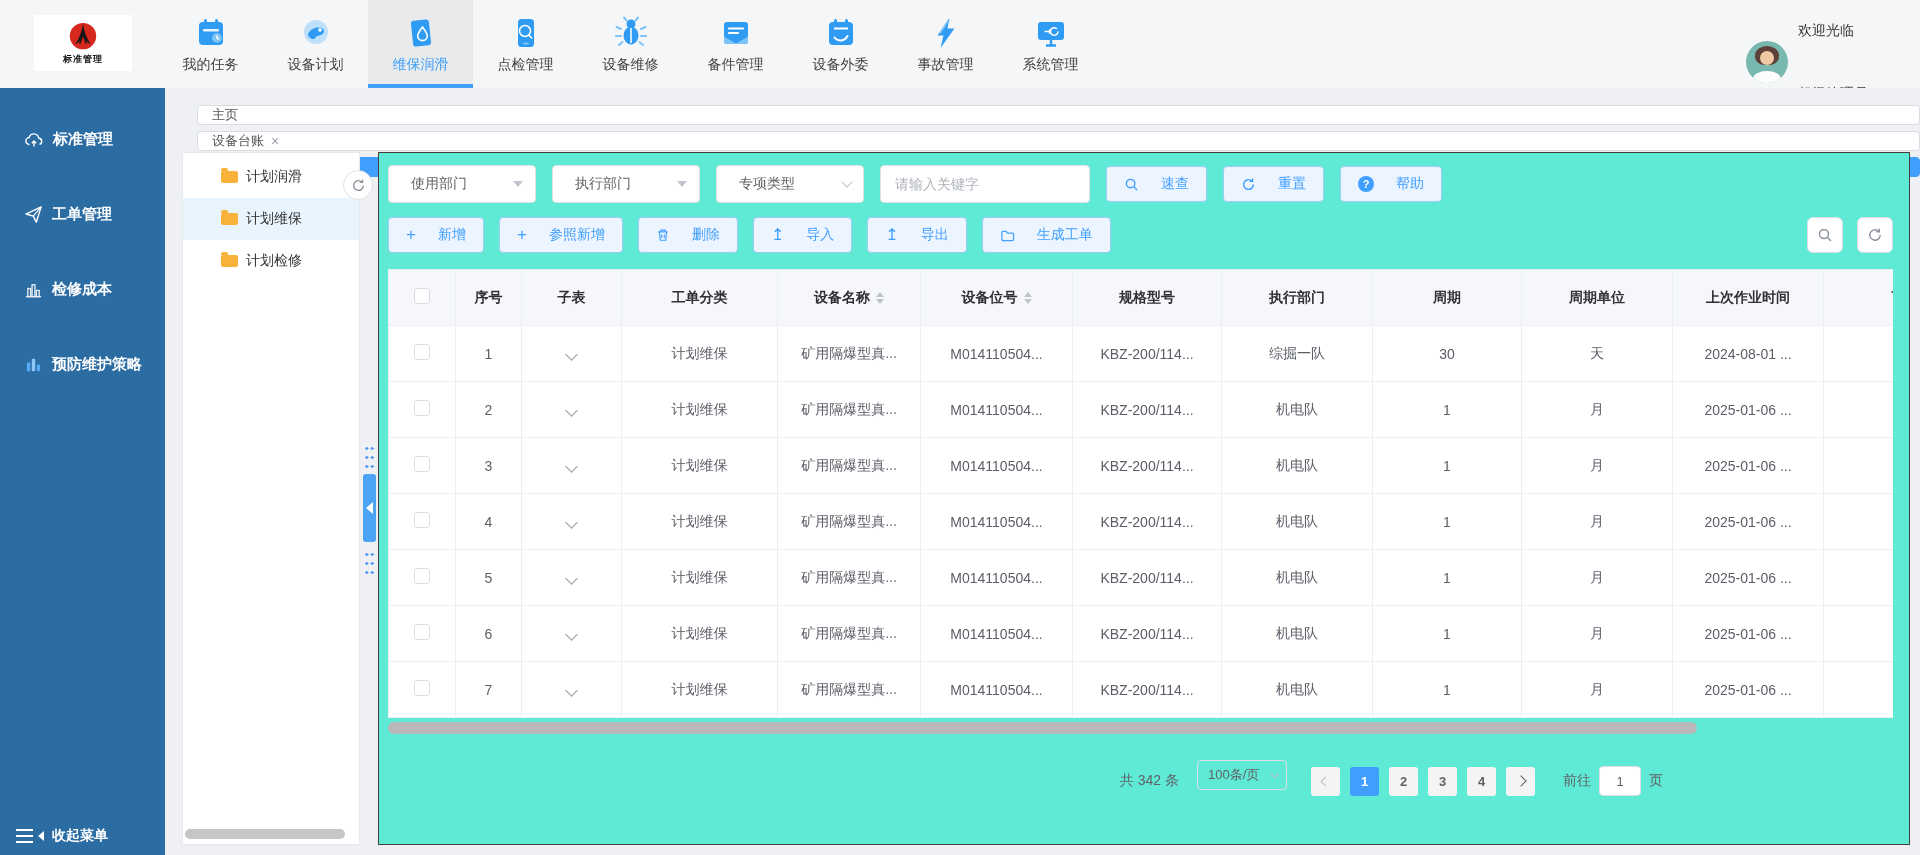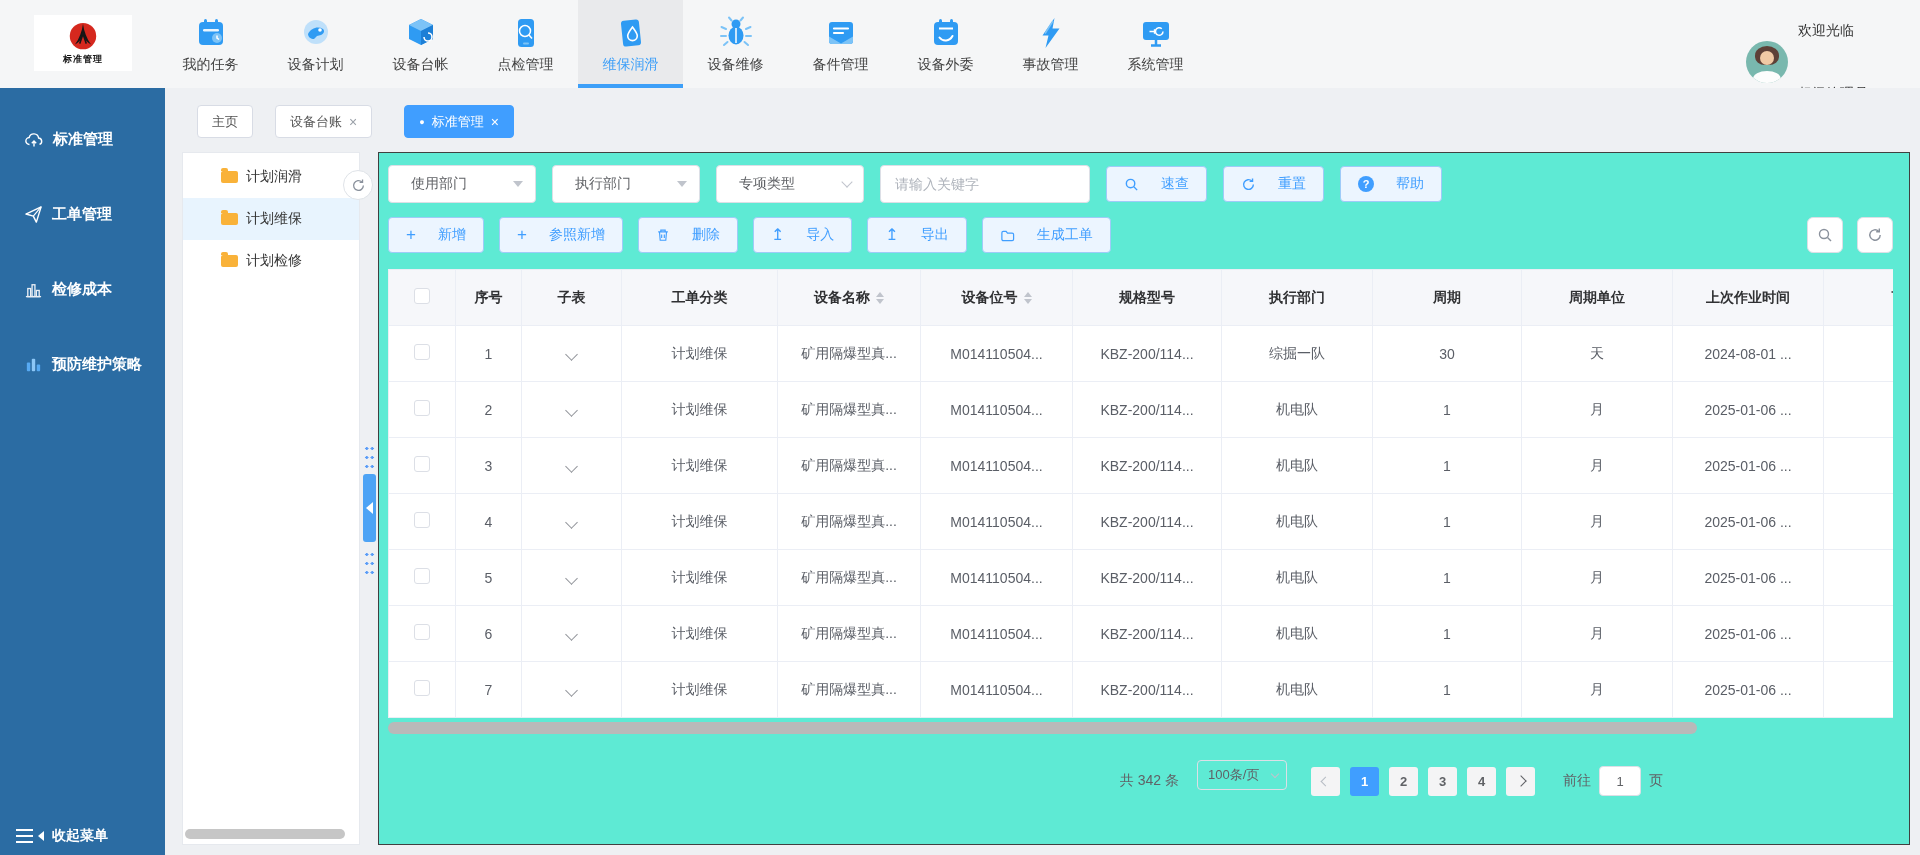--- a/index.html
+++ b/index.html
@@ -29,21 +29,21 @@
   
   .sidebar { position:absolute; left:0; top:88px; width:165px; height:767px; background:#2b6ca3; }
   .side-items { padding-top:14px; }
   .side-item { height:75px; display:flex; align-items:center; padding-left:24px; gap:9px; color:#fff; font-size:15px; font-weight:bold; cursor:pointer; }
   .collapse { position:absolute; bottom:10px; left:16px; display:flex; align-items:center; gap:8px; color:#fff; font-size:14px; font-weight:bold; cursor:pointer; }
   .burger { position:relative; width:17px; height:2.5px; background:#fff; box-shadow:0 6px 0 #fff, 0 -6px 0 #fff; display:inline-block; }
   .tri-left { width:0; height:0; border-top:5px solid transparent; border-bottom:5px solid transparent; border-right:6px solid #fff; display:inline-block; margin-left:-3px; }
 
   
   .main { position:absolute; left:165px; top:88px; width:1755px; height:767px; background:#eef0f3; }
-  .tabbar { padding:17px 0 0 32px; height:64px; display:flex; gap:22px; }
+  .tabbar { padding:17px 0 0 32px; height:64px; display:flex; gap:6px;flex-direction:column; }
   .tab { height:33px; padding:0 14px; display:flex; align-items:center; gap:7px; background:#fff; border:1px solid #d8dce5; border-radius:4px; font-size:13px; color:#555; cursor:pointer; }
   .tab .close { color:#9aa0a8; font-size:14px; }
   .tab.active { background:#409eff; border-color:#409eff; color:#fff; margin-left:10px; }
   .tab.active .close { color:#fff; }
   .tab .dot { font-size:9px; }
 
   .content { position:absolute; left:17px; top:64px; width:1728px; height:693px; display:flex; }
 
   
   .tree-panel { width:178px; background:#fff; border:1px solid #e6e9ee; position:relative; padding-top:3px; flex:none; }
@@ -144,50 +144,39 @@
       <div class="nav-item">
         <span>
             <svg viewBox="0 0 36 36" width="36" height="36">
               <circle cx="18" cy="17" r="12" fill="#bfe0fa"></circle>
               <path d="M10 19c3-6 10-8 15-5 2 1.5 1 5-2 6l-4 1-3 3c-3 0-6-2-6-5z" fill="#2f9bf3"></path>
               <circle cx="22" cy="15" r="1.8" fill="#fff"></circle>
             </svg>
           </span>
         <span class="nav-label">设备计划</span>
       </div>
-      <div class="nav-item">
-        <span>
-            <svg viewBox="0 0 36 36" width="36" height="36">
-              <path d="M18 4l12 6v14l-12 6-12-6V10z" fill="#2f9bf3"></path>
-              <path d="M18 4l12 6-12 6-12-6z" fill="#7cc3f7"></path>
-              <path d="M30 10v14l-12 6V16z" fill="#1d7fd6"></path>
-              <path d="M21 22a4 4 0 1 0 4-4" stroke="#fff" stroke-width="1.6" fill="none"></path>
-            </svg>
-          </span>
-        <span class="nav-label">设备台帐</span>
+      <div class="nav-item active">
+        <span>
+            <svg viewBox="0 0 36 36" width="36" height="36">
+              <rect x="9" y="5" width="18" height="26" rx="3" fill="#2f9bf3" transform="rotate(-6 18 18)"></rect>
+              <path d="M19.5 12c3 4 4.8 6.3 4.8 8.8a4.8 4.8 0 0 1-9.6 0c0-2.5 1.8-4.8 4.8-8.8z" fill="none" stroke="#fff" stroke-width="1.6"></path>
+            </svg>
+          </span>
+        <span class="nav-label">维保润滑</span>
       </div>
       <div class="nav-item">
         <span>
             <svg viewBox="0 0 36 36" width="36" height="36">
               <rect x="10" y="4" width="16" height="28" rx="3.5" fill="#2f9bf3"></rect>
               <circle cx="17" cy="16" r="5.5" fill="none" stroke="#fff" stroke-width="1.5"></circle>
               <path d="M21 20l3 3.5" stroke="#fff" stroke-width="1.5"></path>
               <rect x="15" y="27.5" width="6" height="2" rx="1" fill="#7cc3f7"></rect>
             </svg>
           </span>
         <span class="nav-label">点检管理</span>
-      </div>
-      <div class="nav-item active">
-        <span>
-            <svg viewBox="0 0 36 36" width="36" height="36">
-              <rect x="9" y="5" width="18" height="26" rx="3" fill="#2f9bf3" transform="rotate(-6 18 18)"></rect>
-              <path d="M19.5 12c3 4 4.8 6.3 4.8 8.8a4.8 4.8 0 0 1-9.6 0c0-2.5 1.8-4.8 4.8-8.8z" fill="none" stroke="#fff" stroke-width="1.6"></path>
-            </svg>
-          </span>
-        <span class="nav-label">维保润滑</span>
       </div>
       <div class="nav-item">
         <span>
             <svg viewBox="0 0 36 36" width="36" height="36">
               <path d="M13.5 5.5l-2.5-3M22.5 5.5l2.5-3M8 14l-4.5-2M8 21H3M9.5 27L6 30M28 14l4.5-2M28 21h5M26.5 27l3.5 3" stroke="#7cc3f7" stroke-width="2" stroke-linecap="round"></path>
               <circle cx="18" cy="9" r="4.5" fill="#2f9bf3"></circle>
               <ellipse cx="18" cy="20.5" rx="7.5" ry="9" fill="#2f9bf3"></ellipse>
               <path d="M18 13v15" stroke="#fff" stroke-width="1.5"></path>
             </svg>
           </span>

